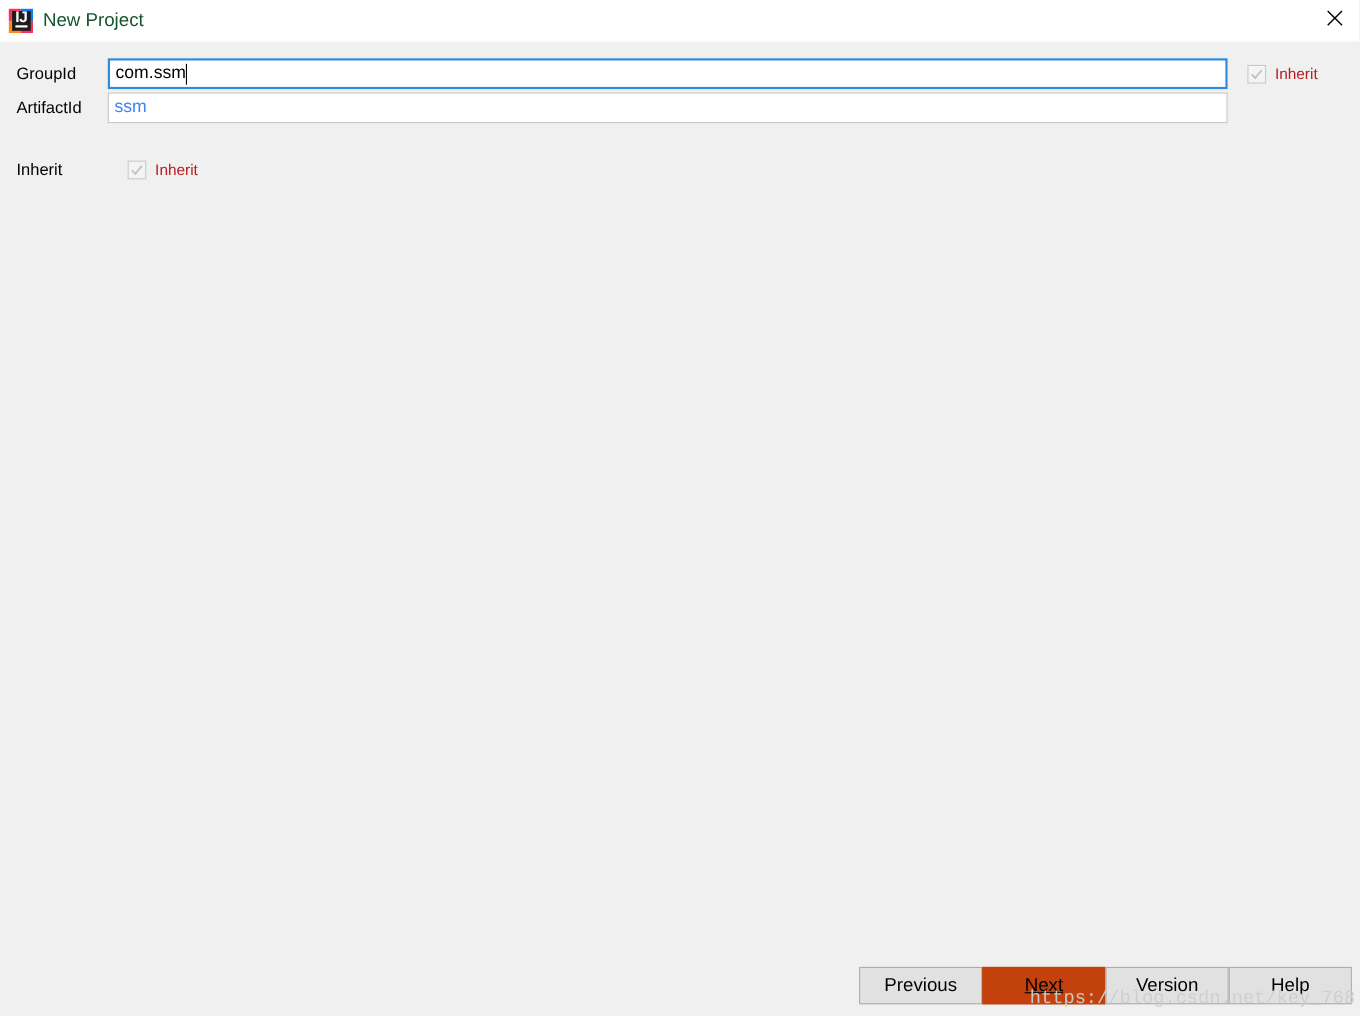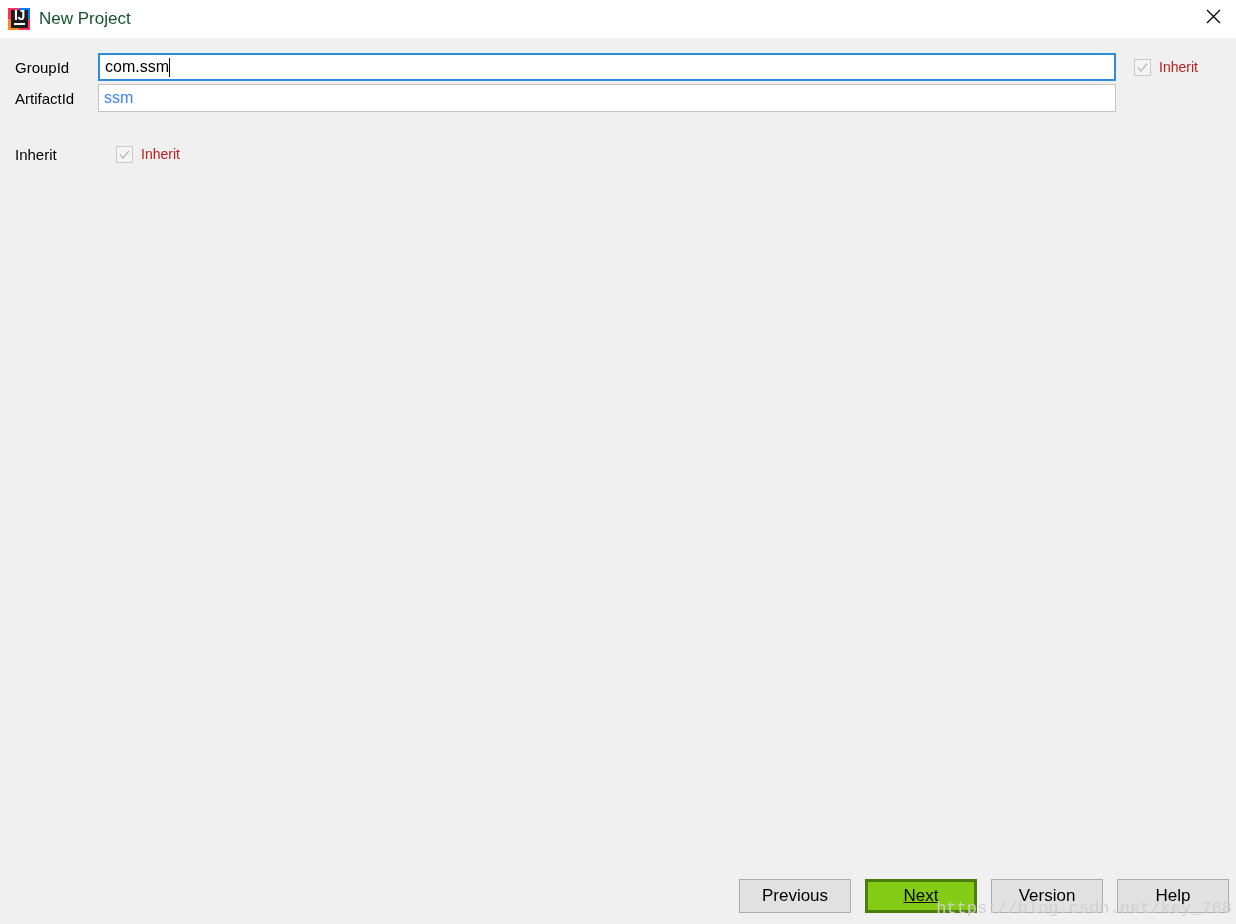--- a/index.html
+++ b/index.html
@@ -202,27 +202,26 @@
     min-width: 112px;
     box-sizing: border-box;
     background: #e1e1e1;
     border: 1px solid #adadad;
     font-size: 17px;
     color: #000000;
     font-family: "Liberation Sans", sans-serif;
     display: flex;
     align-items: center;
     justify-content: center;
-    margin-left: 14px;
     cursor: pointer;
     padding: 0 14px;
   }
   .btn.default {
-    border: 3px solid #4d7c0f;
-    background: #84cc16;
+    border: 3px solid #c2410c;
+    background: #c2410c;
     text-decoration: underline;
   }
 
   
   .watermark {
     position: absolute;
     right: 4px;
     bottom: 6px;
     font-size: 17px;
     color: #cfcfcf;

